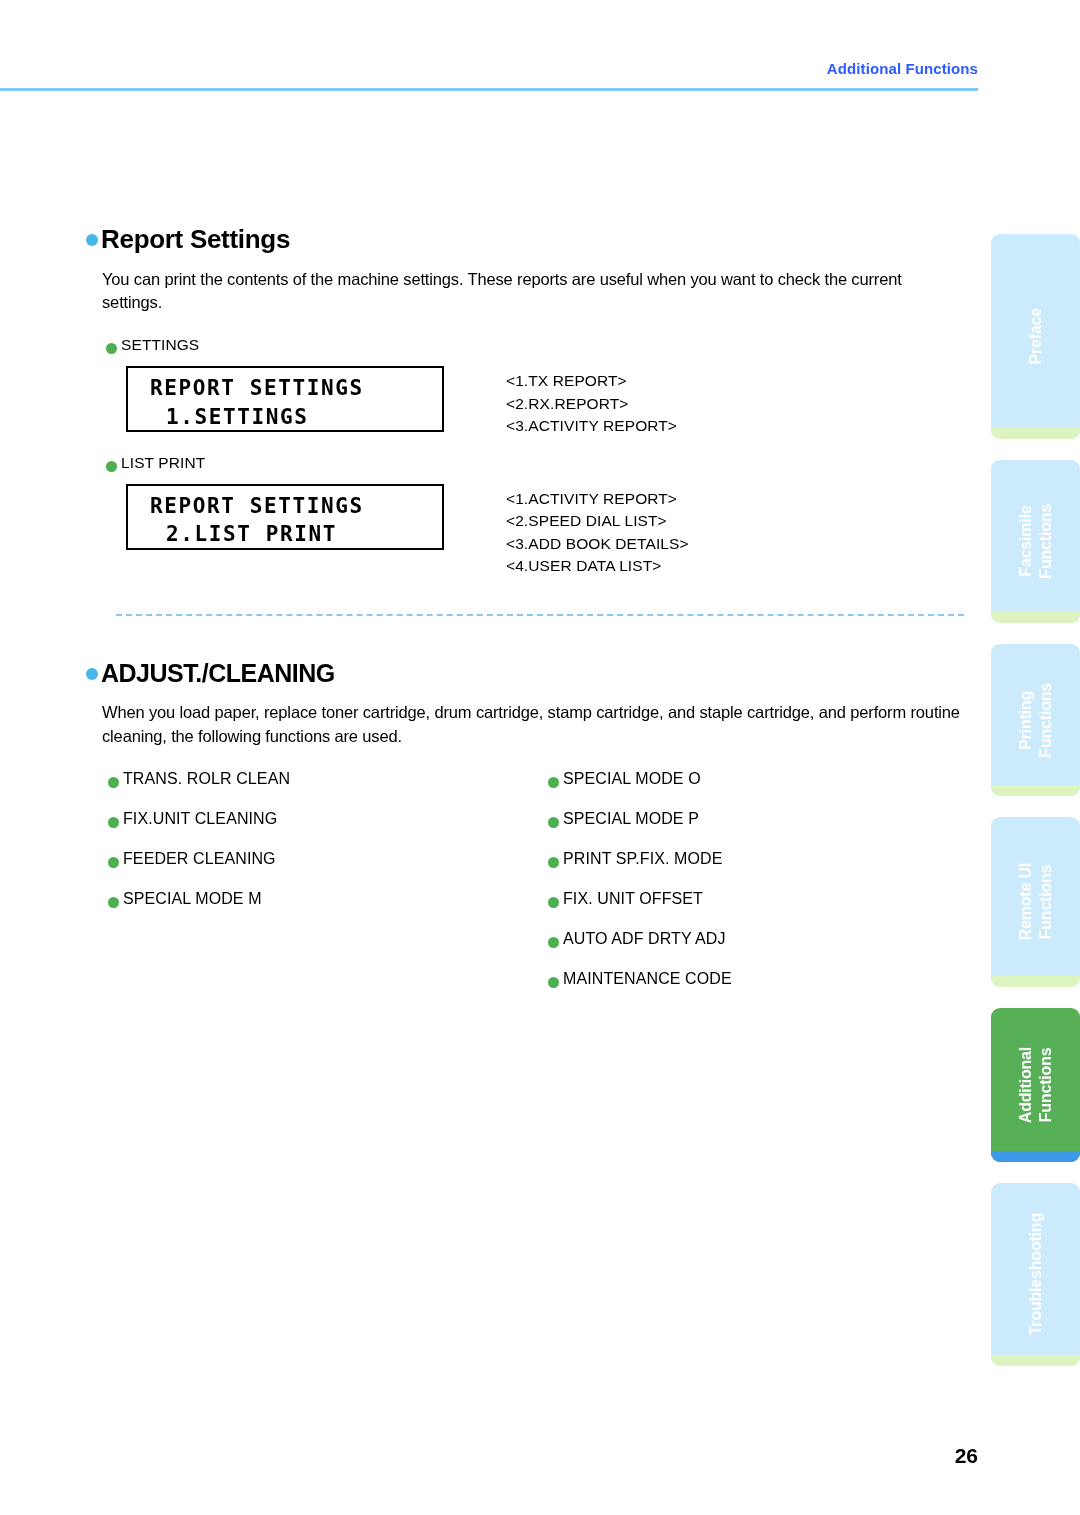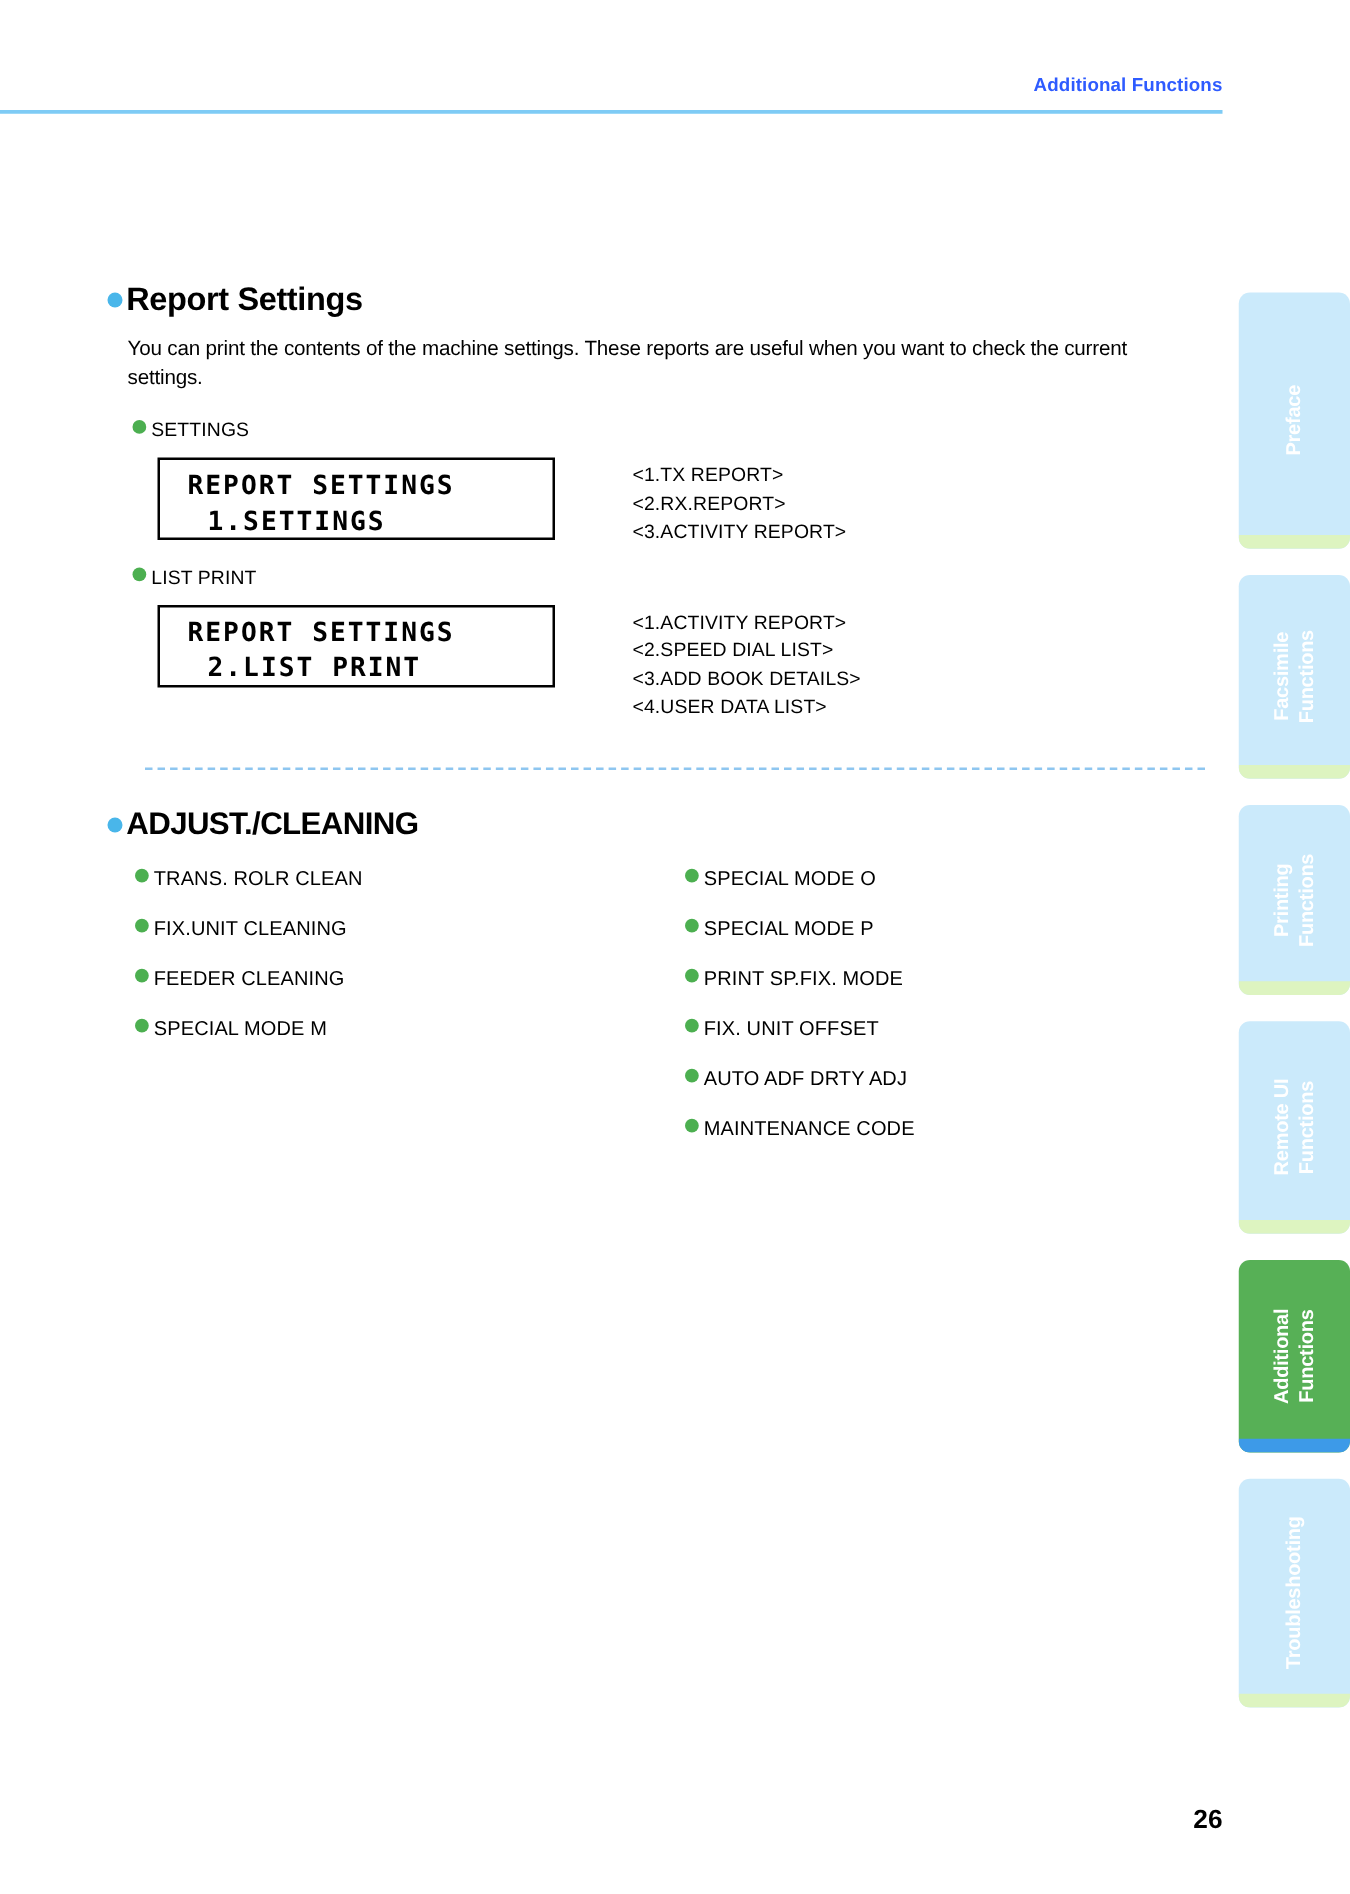--- a/index.html
+++ b/index.html
@@ -82,21 +82,21 @@
     margin: 14px 0 0 16px;
     font-size: 16.5px;
     line-height: 1.42;
     width: 862px;
     letter-spacing: -0.15px;
   }
 
   
   .green-label {
     display: flex;
-    align-items: flex-start;
+    align-items: flex-end;
     font-size: 15.5px;
     letter-spacing: 0.1px;
     margin-left: 20px;
   }
   .green-dot {
     width: 11px;
     height: 11px;
     border-radius: 50%;
     background: #4caf50;
     flex: 0 0 auto;
@@ -274,25 +274,26 @@
           <div>&lt;1.ACTIVITY REPORT&gt;</div>
           <div>&lt;2.SPEED DIAL LIST&gt;</div>
           <div>&lt;3.ADD BOOK DETAILS&gt;</div>
           <div>&lt;4.USER DATA LIST&gt;</div>
         </div>
       </div>
     </div>
 
     <div class="dashed-divider"></div>
 
-    <div class="section-heading compact" style="margin-top:30px;">
+    <div class="section-heading compact" style="margin-top:44px;">
       <span class="blue-dot"></span>
       <span class="heading-text">ADJUST./CLEANING</span>
     </div>
 
+    <p class="body-para">When you load paper, replace toner cartridge, drum cartridge, stamp cartridge, and staple cartridge, and perform routine cleaning, the following functions are used.</p>
 
     <div class="two-col">
       <div class="col left">
         <div class="green-label">
           <span class="green-dot"></span>
           <span>TRANS. ROLR CLEAN</span>
         </div>
         <div class="green-label">
           <span class="green-dot"></span>
           <span>FIX.UNIT CLEANING</span>

